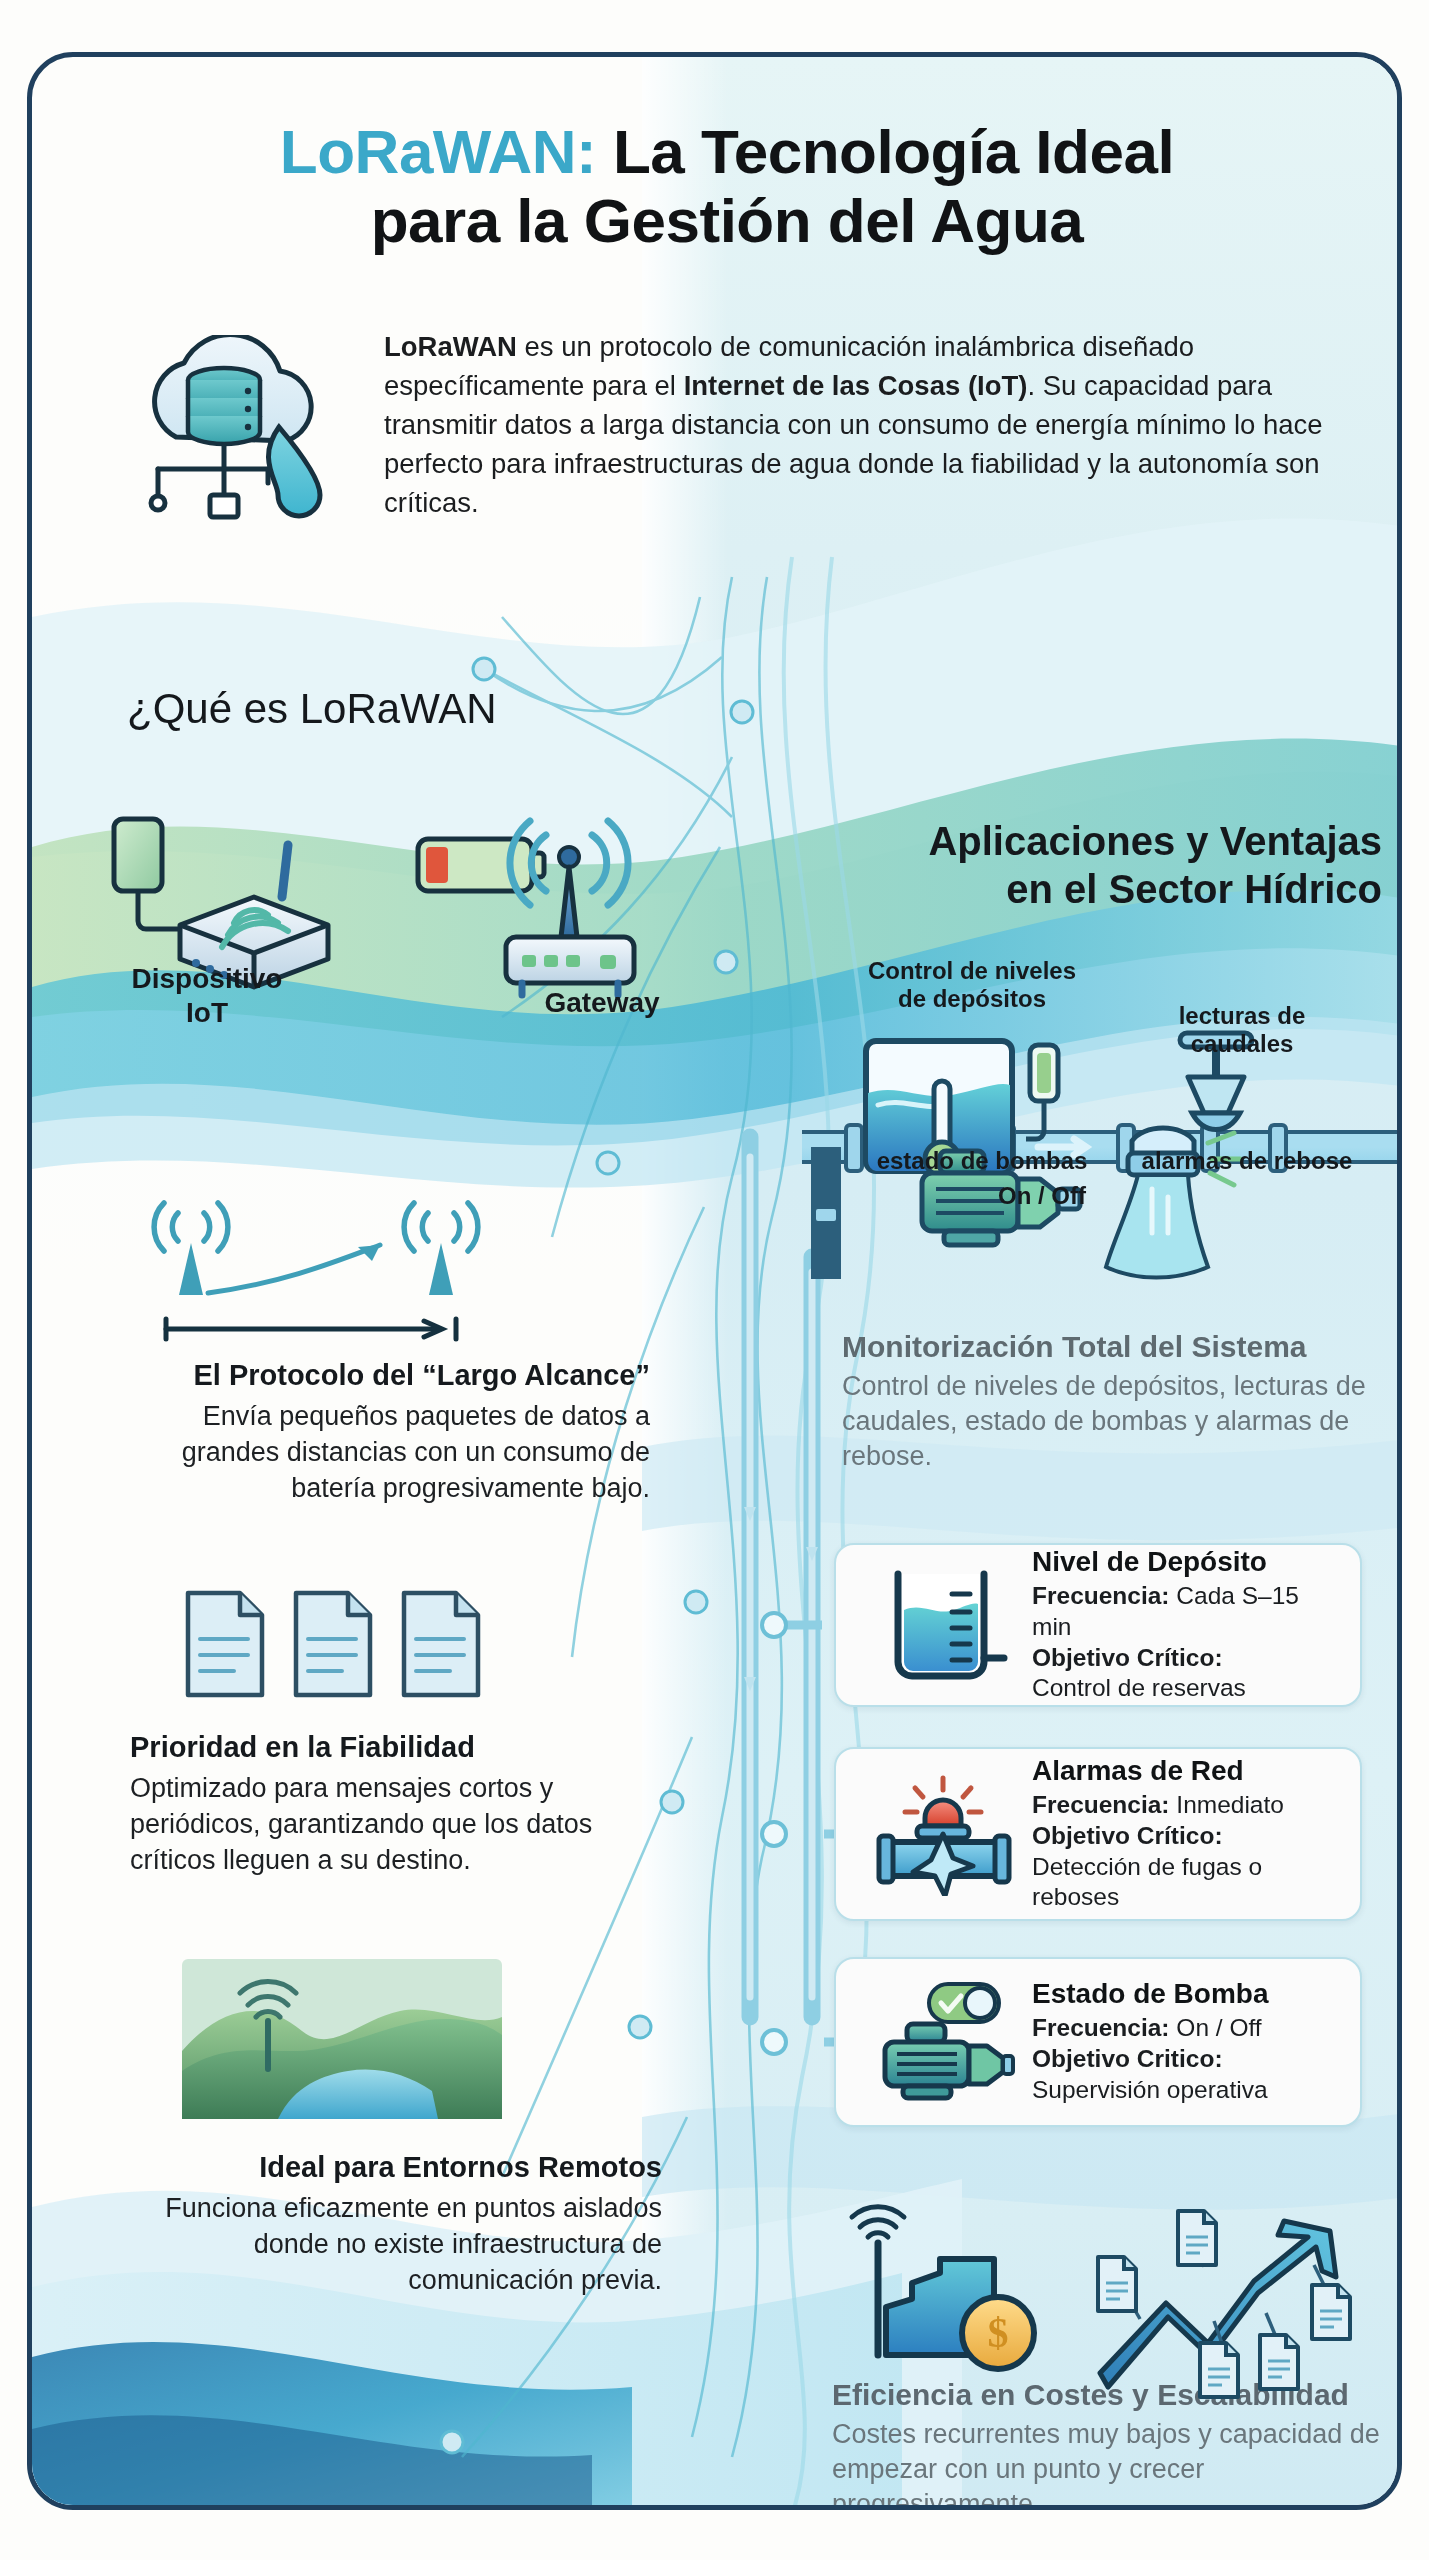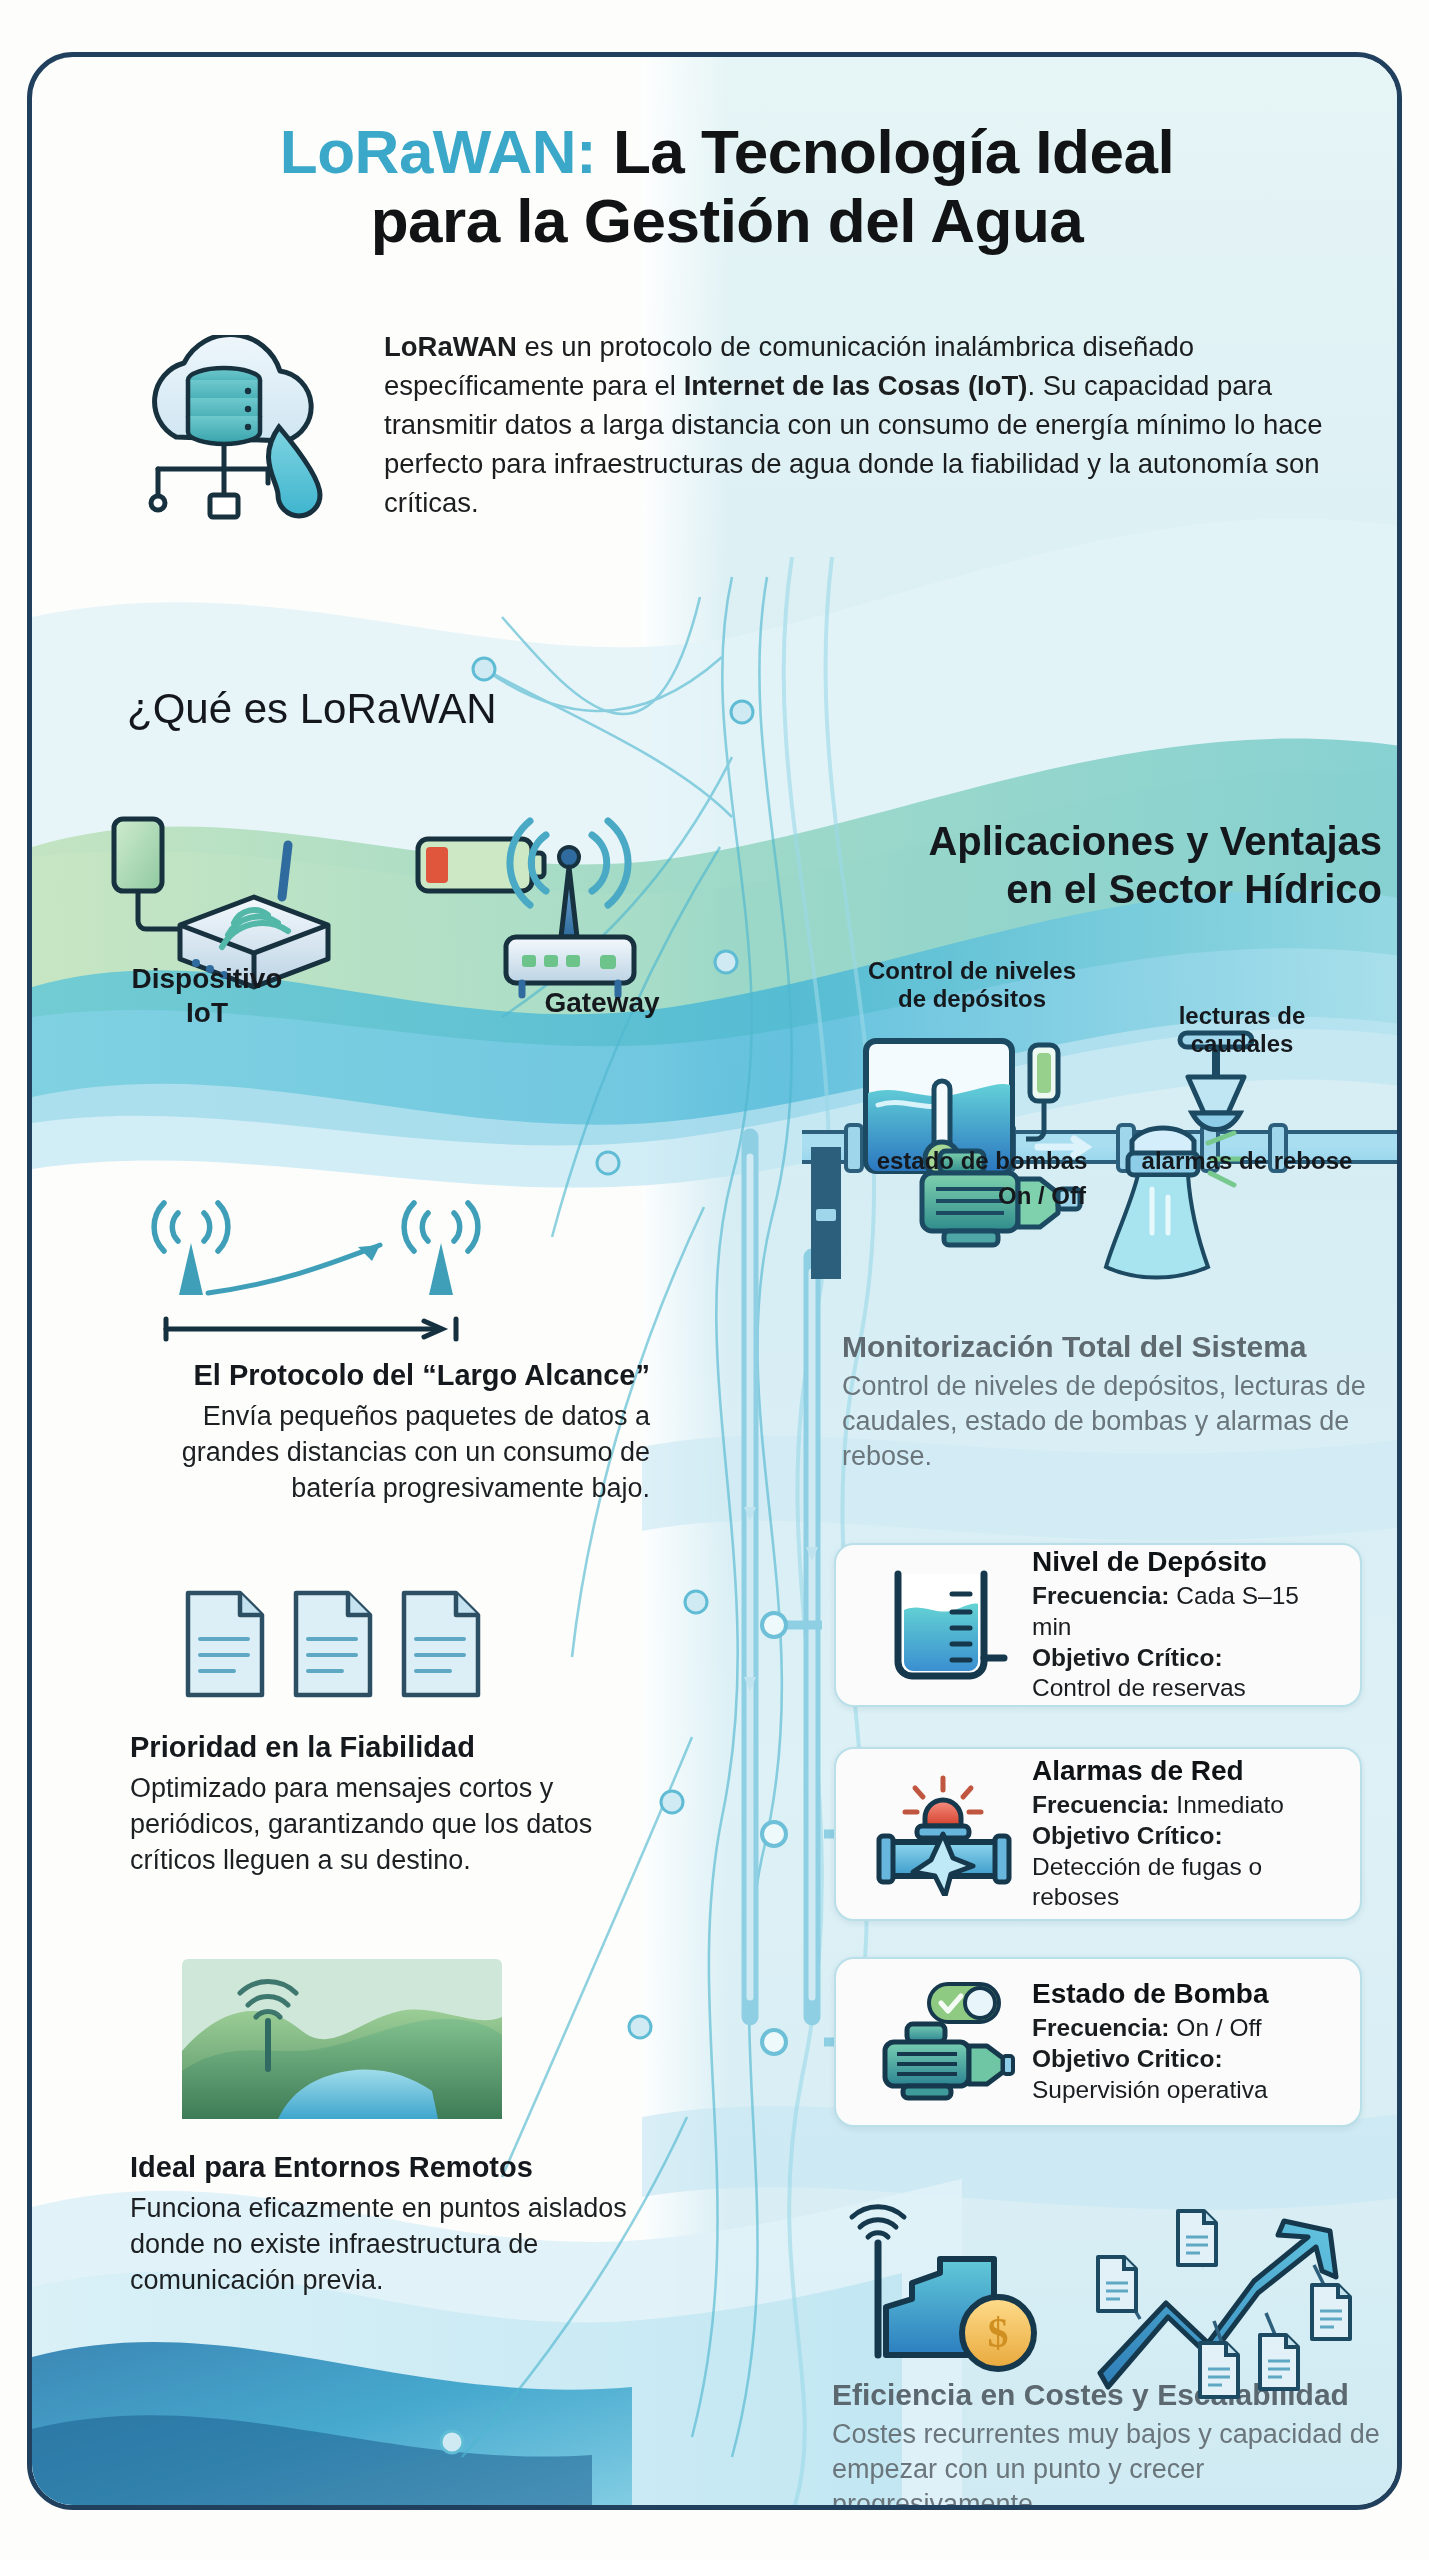--- a/index.html
+++ b/index.html
@@ -76,21 +76,21 @@
   .cap { position: absolute; font-weight: 700; color: #15191d; text-align: center; z-index: 9; }
   .cap-device { left: 75px; top: 905px; width: 200px; font-size: 28px; line-height: 1.2; }
   .cap-gateway { left: 470px; top: 930px; width: 200px; font-size: 28px; }
 
   .blk { position: absolute; z-index: 9; }
   .blk h3 { font-size: 29px; font-weight: 700; color: #15191d; margin-bottom: 6px; line-height: 1.25; }
   .blk p  { font-size: 27px; color: #1d2023; line-height: 1.33; }
 
   .blk-range  { left: 98px; top: 1300px;  width: 520px; text-align: right; }
   .blk-rel    { left: 98px; top: 1672px;  width: 520px; }
-  .blk-remote { left: 98px; top: 2092px;  width: 520px; }
+  .blk-remote { left: 110px; top: 2092px;  width: 520px; text-align: right; }
 
   .mon-block { position: absolute; left: 810px; top: 1272px; width: 560px; z-index: 9; }
   .mon-block h3 { font-size: 30px; font-weight: 700; color: #5e6a70; line-height: 1.2; margin-bottom: 4px; }
   .mon-block p  { font-size: 27px; color: #6a767c; line-height: 1.3; }
 
   .foot-block { position: absolute; left: 800px; top: 2320px; width: 580px; z-index: 9; }
   .foot-block h3 { font-size: 30px; font-weight: 700; color: #5c6870; line-height: 1.2; margin-bottom: 4px; }
   .foot-block p  { font-size: 27px; color: #6a767c; line-height: 1.3; }
 
   

